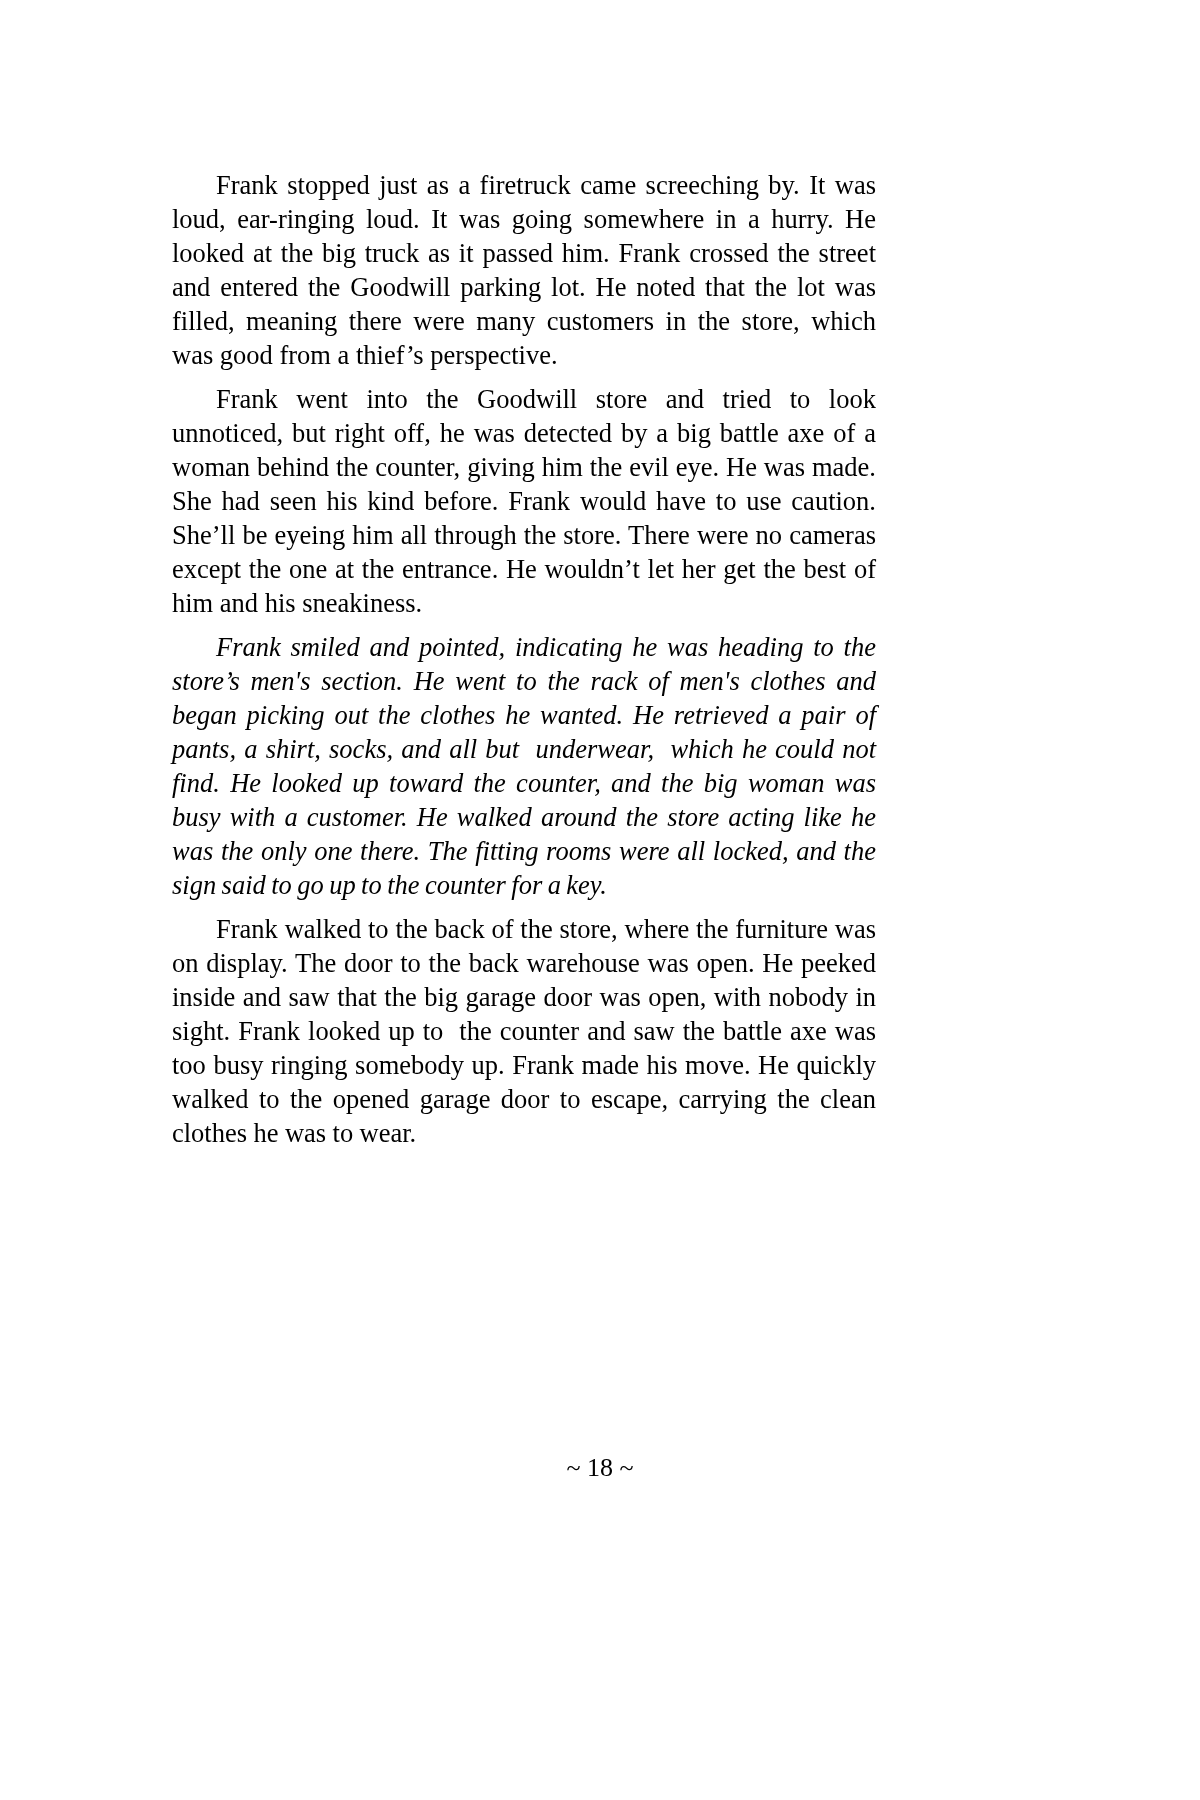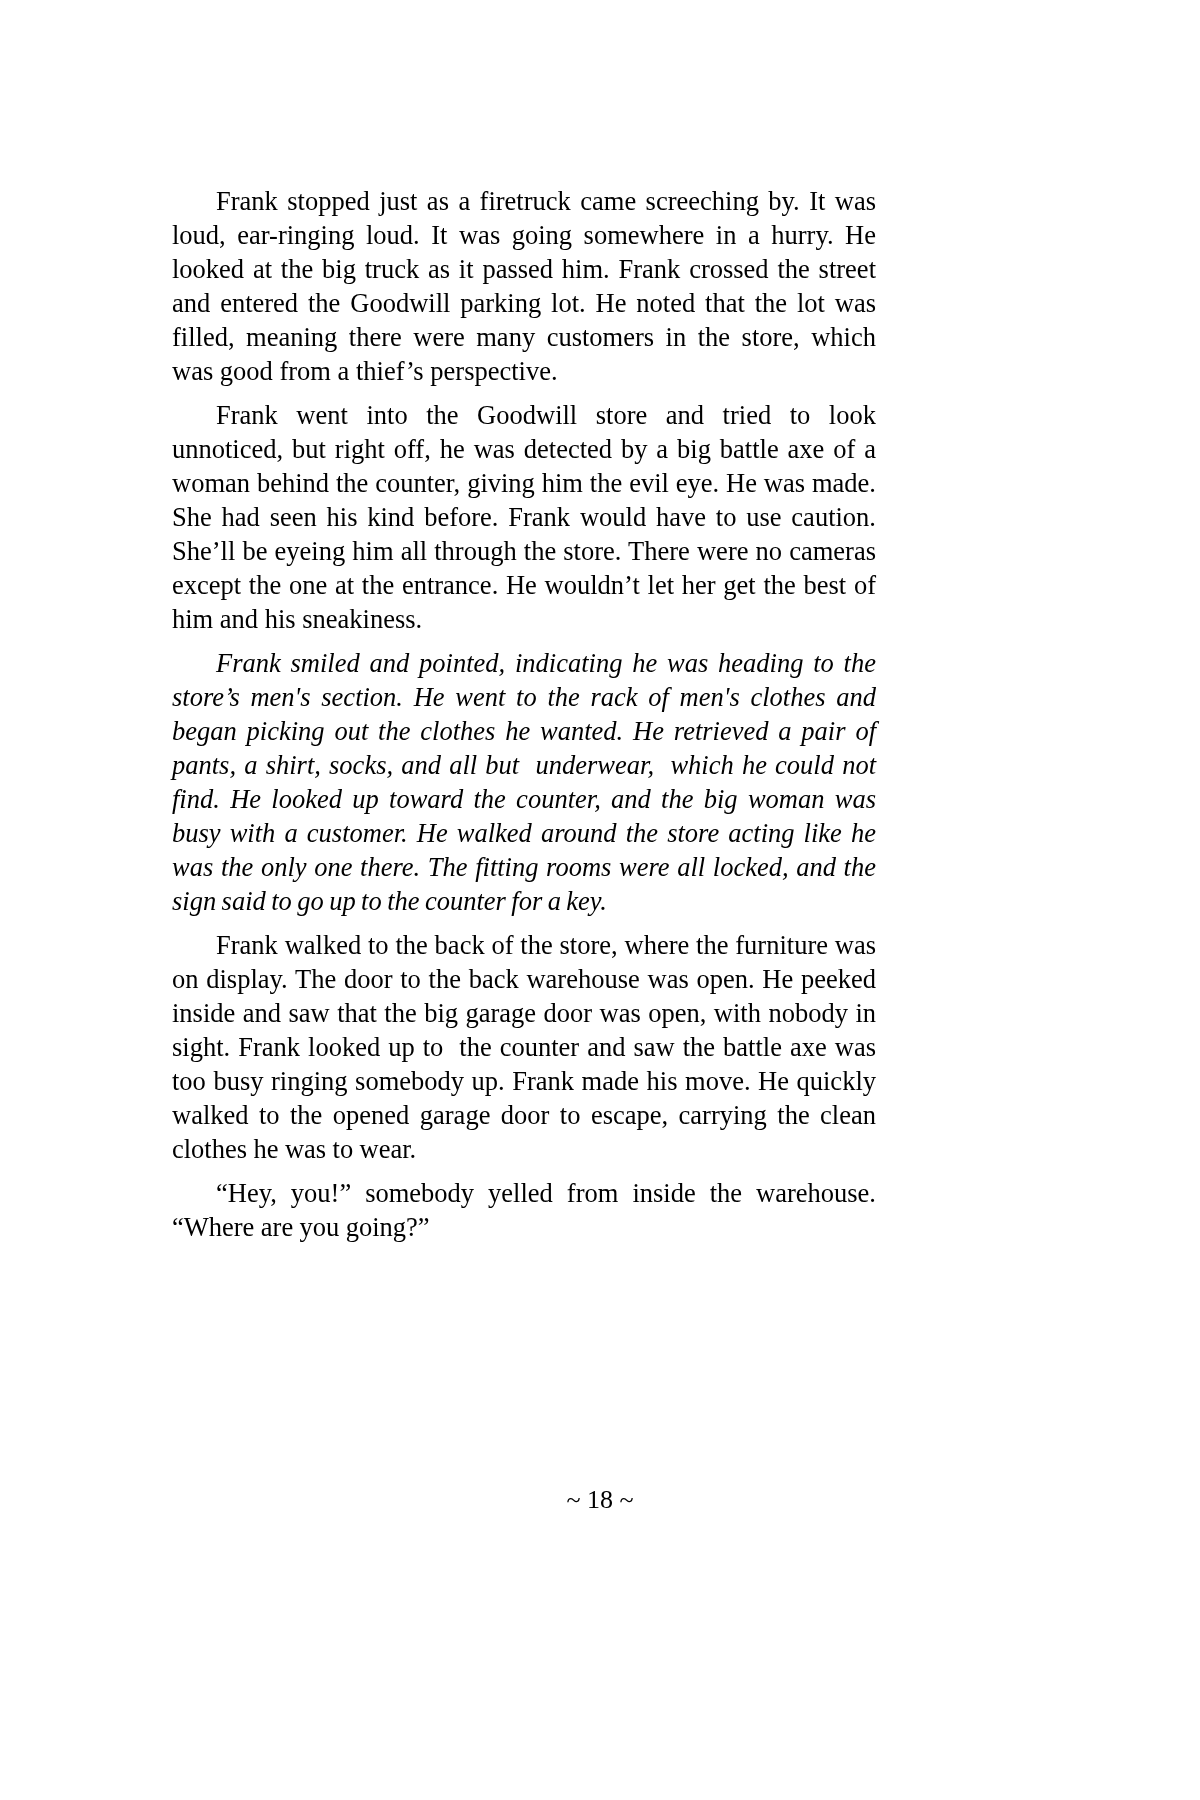--- a/index.html
+++ b/index.html
@@ -11,21 +11,21 @@
     width: 1200px;
     height: 1800px;
     font-family: "Liberation Serif", "DejaVu Serif", serif;
     color: #000000;
     position: relative;
     overflow: hidden;
   }
   .page {
     position: absolute;
     left: 0;
-    top: 16px;
+    top: 0;
     width: 1200px;
     height: 1496px;
     background: #ffffff;
   }
   .text-column {
     position: absolute;
     left: 172px;
     top: 168px;
     width: 704px;
   }
@@ -54,31 +54,29 @@
   }
   .page-number {
     position: absolute;
     left: 0;
     top: 1452px;
     width: 1200px;
     text-align: center;
     font-size: 26px;
     line-height: 32px;
     font-family: "Liberation Serif", "DejaVu Serif", serif;
-    margin-top: 16px;
   }
 </style>
 </head>
 <body>
 
 <div class="page">
 
   <div class="text-column">
     <p class="para">Frank stopped just as a firetruck came screeching by. It was loud, ear-ringing loud. It was going somewhere in a hurry. He looked at the big truck as it passed him. Frank crossed the street and entered the Goodwill parking lot. He noted that the lot was filled, meaning there were many customers in the store, which was good from a thief’s perspective.</p>
     <p class="para">Frank went into the Goodwill store and tried to look unnoticed, but right off, he was detected by a big battle axe of a woman behind the counter, giving him the evil eye. He was made. She had seen his kind before. Frank would have to use caution. She’ll be eyeing him all through the store. There were no cameras except the one at the entrance. He wouldn’t let her get the best of him and his sneakiness.</p>
     <p class="para tight">Frank smiled and pointed, indicating he was heading to the store’s men's section. He went to the rack of men's clothes and began picking out the clothes he wanted. He retrieved a pair of pants, a shirt, socks, and all but  underwear,  which he could not find. He looked up toward the counter, and the big woman was busy with a customer. He walked around the store acting like he was the only one there. The fitting rooms were all locked, and the sign said to go up to the counter for a key.</p>
     <p class="para tight2">Frank walked to the back of the store, where the furniture was on display. The door to the back warehouse was open. He peeked inside and saw that the big garage door was open, with nobody in sight. Frank looked up to  the counter and saw the battle axe was too busy ringing somebody up. Frank made his move. He quickly walked to the opened garage door to escape, carrying the clean  clothes he was to wear.</p>
-    <p class="para tight2">“Hey, you!” somebody yelled from inside the warehouse. “Where are you going?”</p>
   </div>
 
   <div class="page-number">~ 18 ~</div>
 
 </div>
 
 </body></html>

